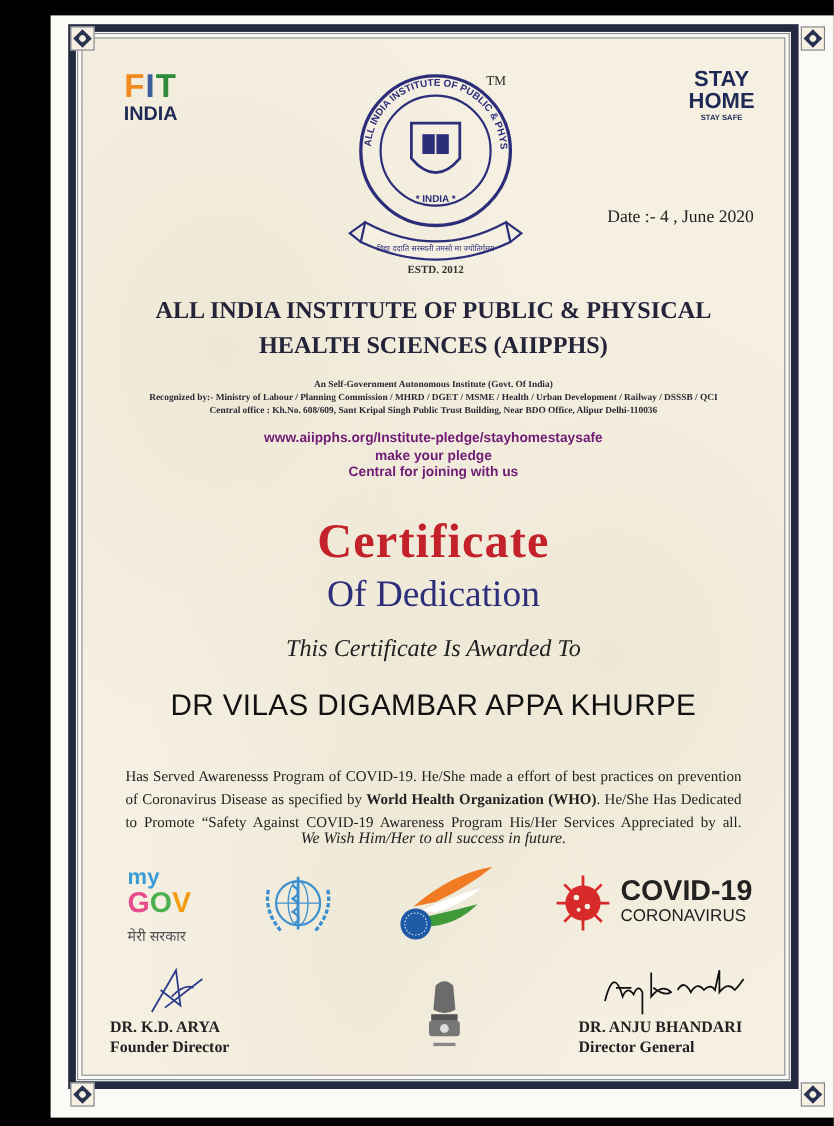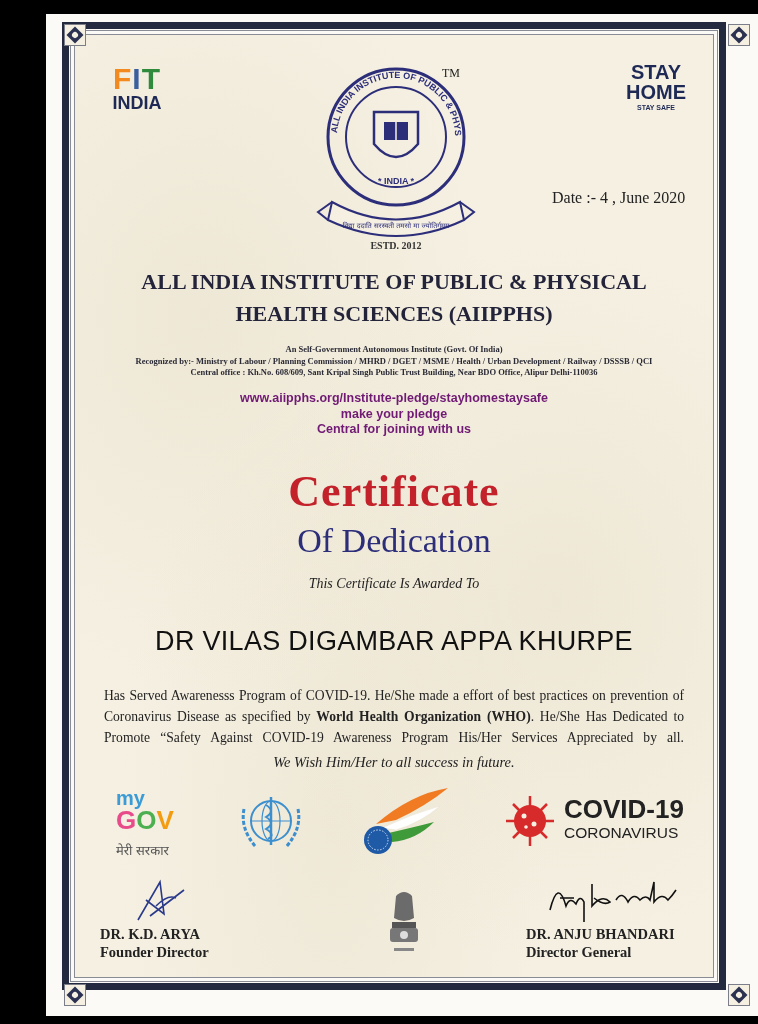--- a/index.html
+++ b/index.html
@@ -33,25 +33,25 @@
     .estd { left:300px; top:226px; width:100px; text-align:center; font-size:10px; font-weight:bold; color:#333; }
 
     .date { left:506px; top:159px; font-size:16px; color:#222;margin-top:16px; }
 
     .inst-title { left:40px; top:252px; width:616px; text-align:center; font-size:22px; font-weight:bold; color:#23233a; line-height:32px; }
     .small-lines { left:40px; top:330px; width:616px; text-align:center; font-size:8.5px; font-weight:bold; color:#2a2a35; line-height:11.5px; }
     .pledge { left:100px; top:377px; width:496px; text-align:center; font-family:"Liberation Sans", sans-serif; font-size:12.5px; font-weight:bold; color:#701a75; line-height:15.5px; }
 
     .cert-title { left:100px; top:452px; width:496px; text-align:center; font-family:"Liberation Serif", serif; font-size:44px; font-weight:bold; color:#c3222b; letter-spacing:1px; }
     .cert-sub { left:100px; top:508px; width:496px; text-align:center; font-family:"Liberation Serif", serif; font-size:34px; color:#2d2e7a; }
-    .awarded { left:100px; top:562px; width:496px; text-align:center; font-family:"Liberation Serif", serif; font-style:italic; font-size:14px; color:#222; }
+    .awarded { left:100px; top:562px; width:496px; text-align:center; font-family:"Liberation Serif", serif; font-style:italic; font-size:22px; color:#222; }
     .name { left:40px; top:612px; width:616px; text-align:center; font-family:"Liberation Sans", sans-serif; font-size:27px; color:#111; letter-spacing:0.3px; }
 
     .body-text { left:56px; top:669px; width:584px; font-size:13.6px; line-height:21px; color:#222; text-align:justify; text-align-last:justify; }
-    .body-text p { margin:2px; }
+    .body-text p { margin:12px; }
     .body-text b { font-weight:bold; }
     .wish { left:56px; top:740px; width:584px; text-align:center; font-style:italic; font-size:14.5px; color:#222; }
 
     .mygov { left:70px; top:775px; width:76px; font-family:"Liberation Sans", sans-serif; font-weight:bold; line-height:0.95; }
     .mygov .my { font-size:20px; color:#3b9bd6; }
     .mygov .gov { font-size:26px; } .mygov .gov .g{color:#e84b8a;} .mygov .gov .o{color:#4caf50;} .mygov .gov .v{color:#f39c12;}
     .mygov .hindi { font-size:13px; font-weight:normal; color:#555; margin-top:12px; }
 
     .who { left:190px; top:775px; width:70px; height:66px; }
     .flag { left:310px; top:770px; width:95px; height:72px; }

